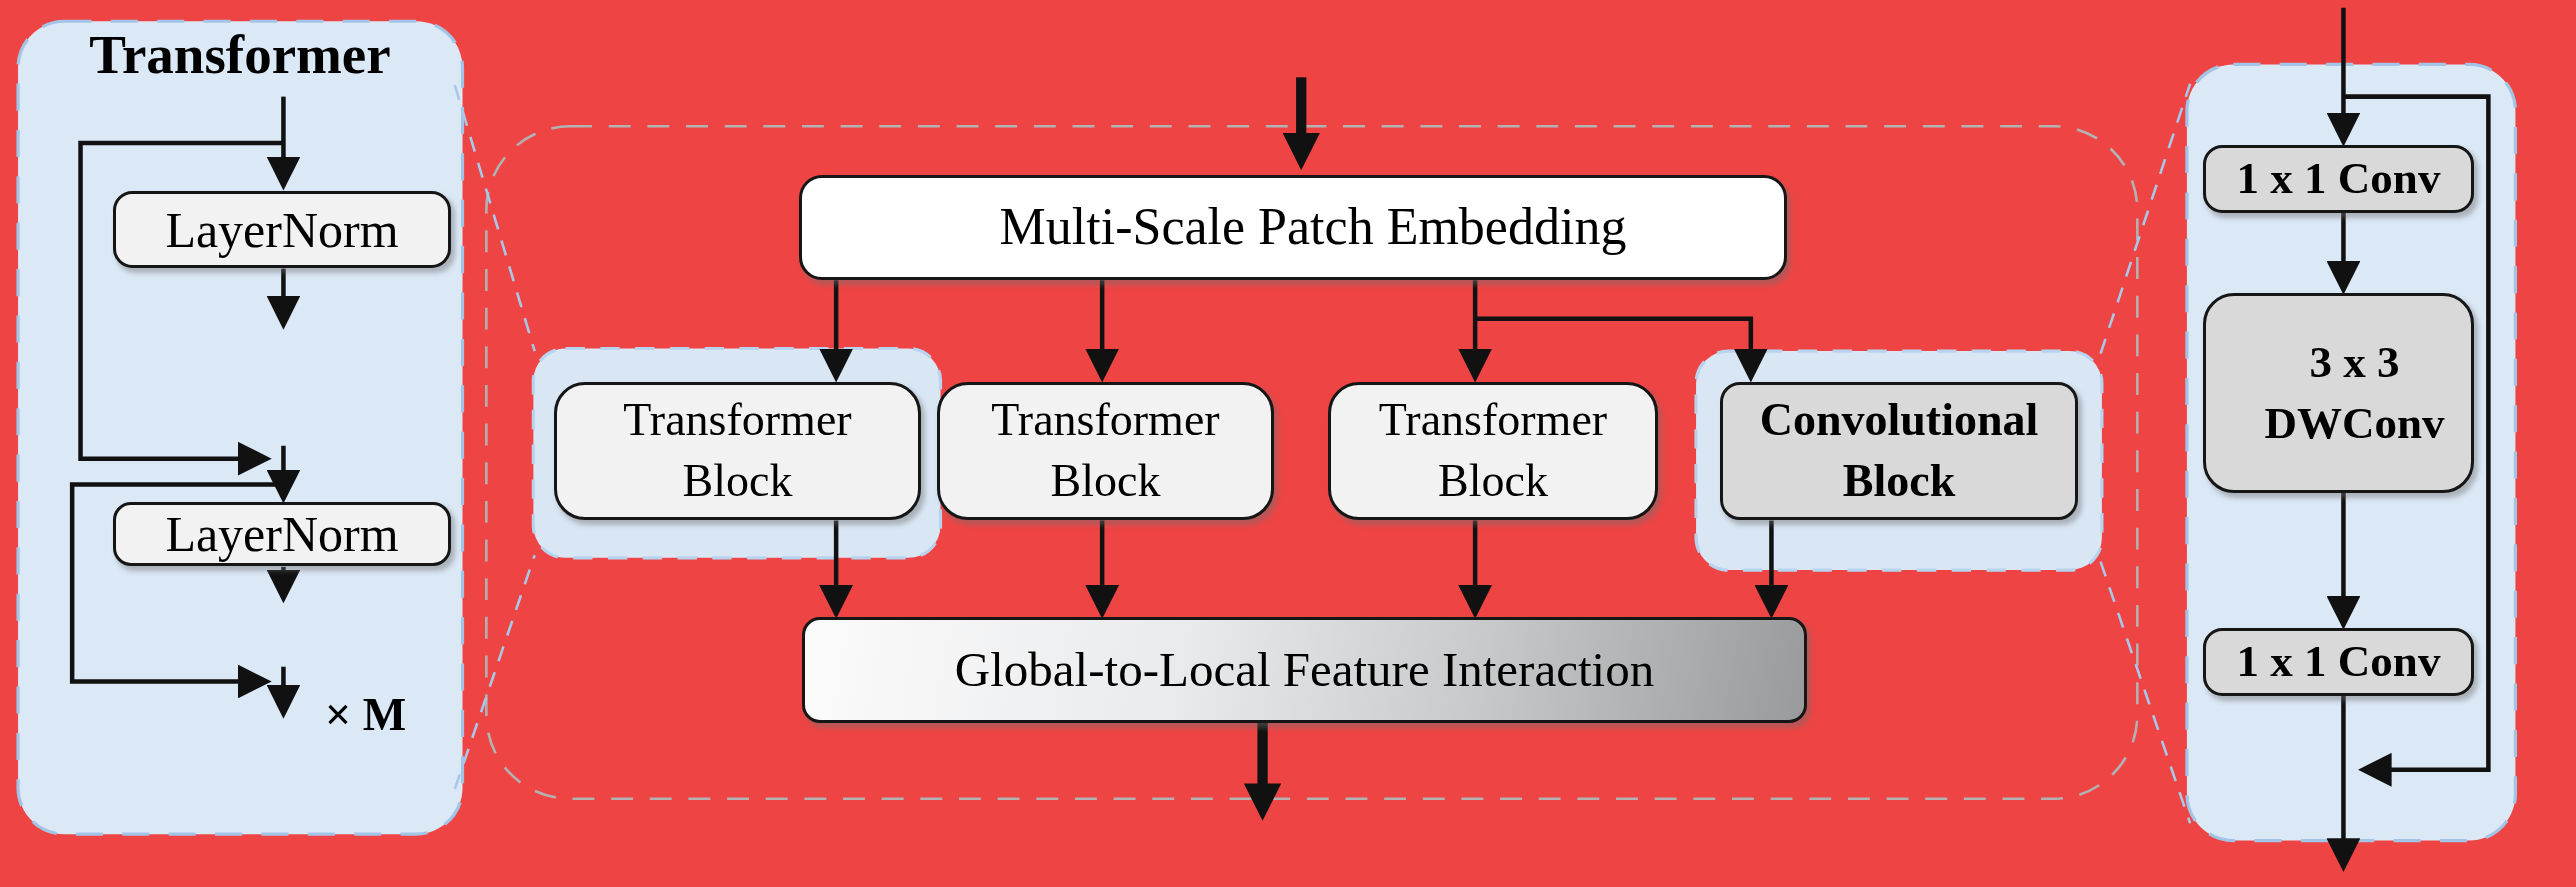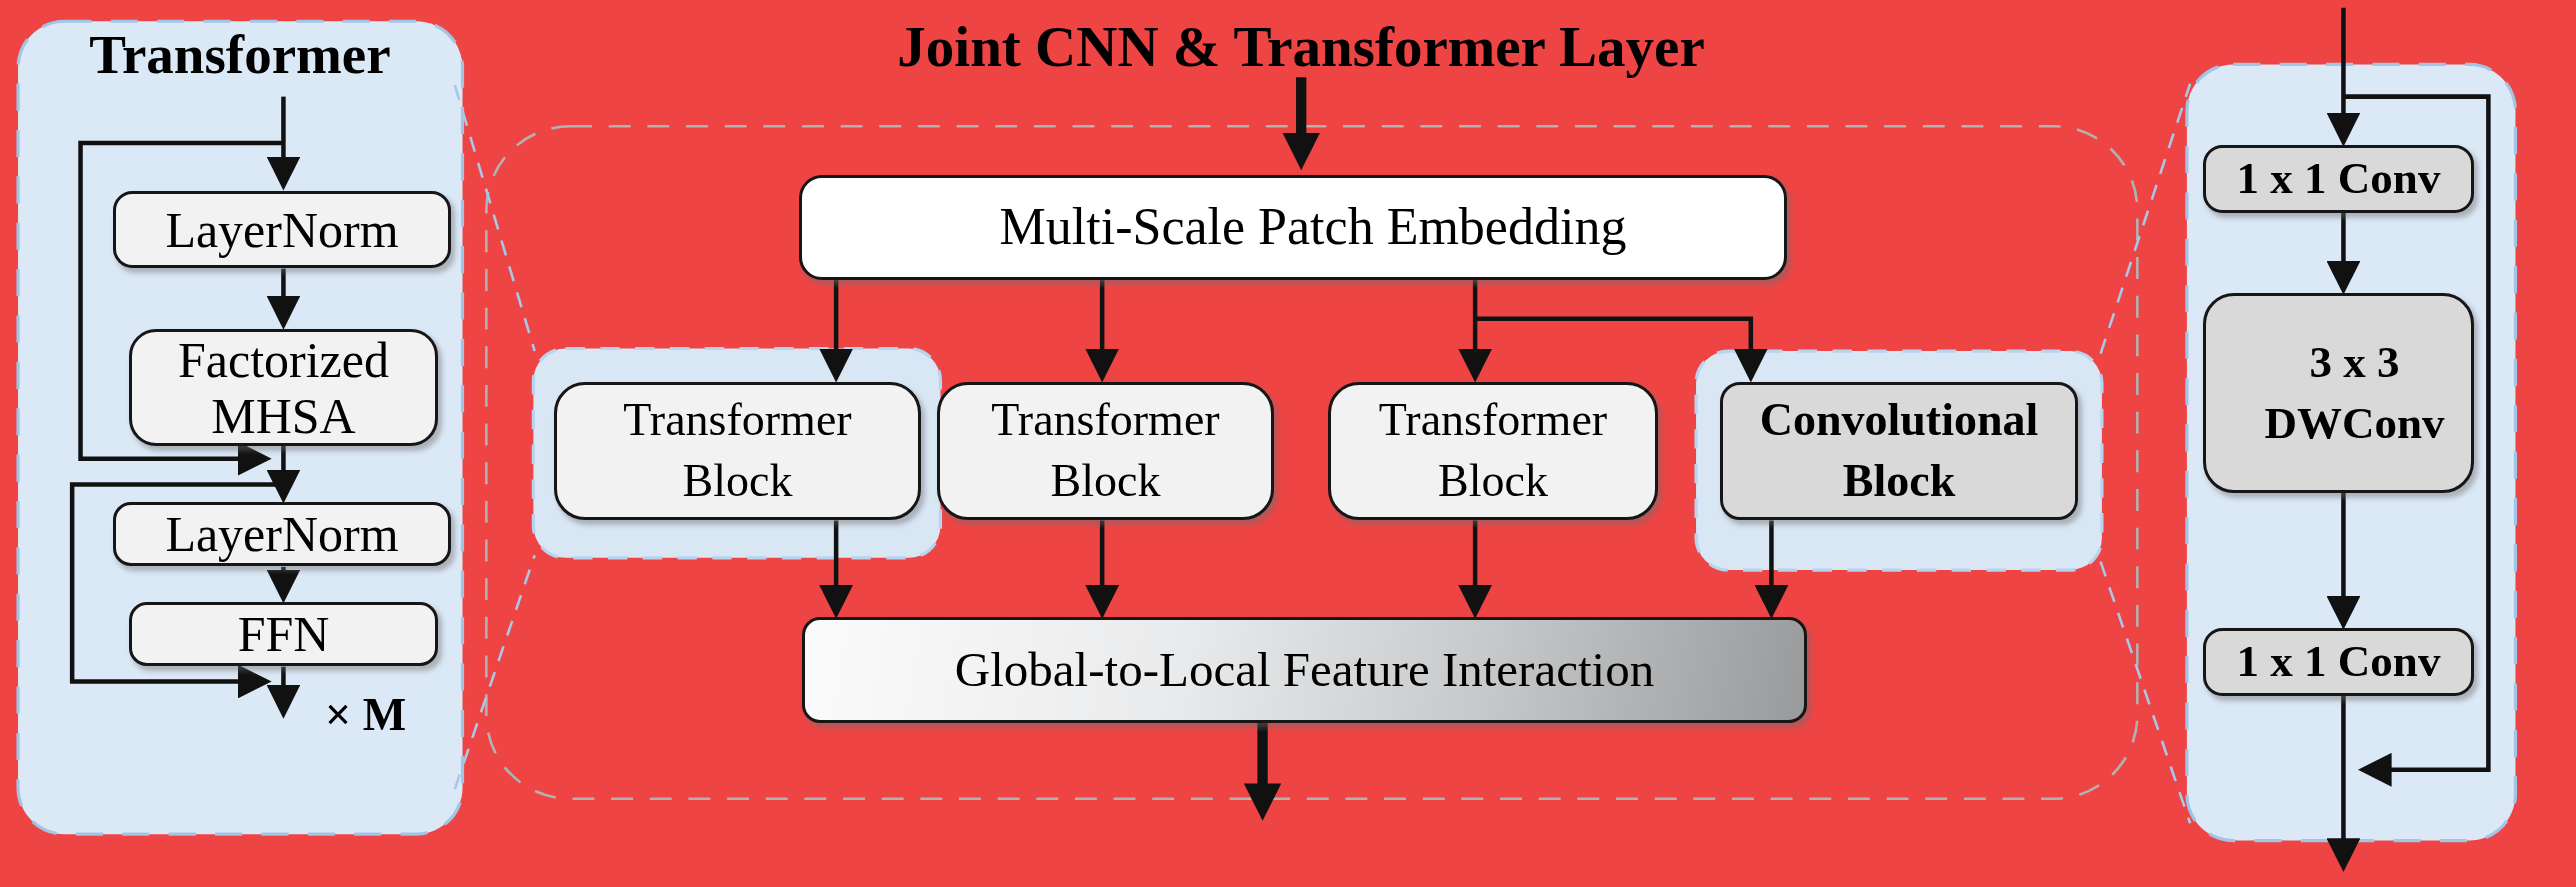--- a/index.html
+++ b/index.html
@@ -72,34 +72,26 @@
     <path d="M1960 1122 V1225" stroke="#111" stroke-width="16" fill="none" marker-end="url(#ahBig)"></path>
 
     <path d="M3638 12 V212" stroke="#111" stroke-width="7" fill="none" marker-end="url(#ah)"></path>
     <path d="M3638 150 H3863 V1195 H3676" stroke="#111" stroke-width="7" fill="none" marker-end="url(#ah)"></path>
     <path d="M3638 330 V442" stroke="#111" stroke-width="7" fill="none" marker-end="url(#ah)"></path>
     <path d="M3638 765 V962" stroke="#111" stroke-width="7" fill="none" marker-end="url(#ah)"></path>
     <path d="M3638 1080 V1338" stroke="#111" stroke-width="7" fill="none" marker-end="url(#ah)"></path>
   </svg>
 
   <div class="title" style="left:18px;top:23px;width:444px;font-size:55px;">Transformer</div>
-  <div class="title" style="left:814px;top:14px;width:974px;font-size:57px;">Joint CNN &amp; Transformer Layer</div>
 
   <div class="bx light" style="left:113px;top:191px;width:338px;height:77px;border-radius:19.3px;font-size:50px;">
     <span class="ln">LayerNorm</span>
   </div>
-  <div class="bx light" style="left:129px;top:329px;width:309px;height:117px;border-radius:27px;font-size:50px;line-height:1.12;">
-    <span class="ln">Factorized</span>
-    <span class="ln">MHSA</span>
-  </div>
   <div class="bx light" style="left:113px;top:502px;width:338px;height:64px;border-radius:18px;font-size:50px;">
     <span class="ln">LayerNorm</span>
-  </div>
-  <div class="bx light" style="left:129px;top:602px;width:309px;height:64px;border-radius:18px;font-size:50px;">
-    <span class="ln">FFN</span>
   </div>
   <div class="xm" style="left:325px;top:688px;font-size:46px;">× M</div>
 
   <div class="bx white" style="left:799px;top:175px;width:988px;height:105px;border-radius:23px;font-size:52px;">
     <span class="ln">Multi-Scale Patch Embedding</span>
   </div>
 
   <div class="bx light" style="left:554px;top:382px;width:367px;height:138px;border-radius:31px;font-size:46px;">
     <span class="ln">Transformer</span>
     <span class="ln">Block</span>

